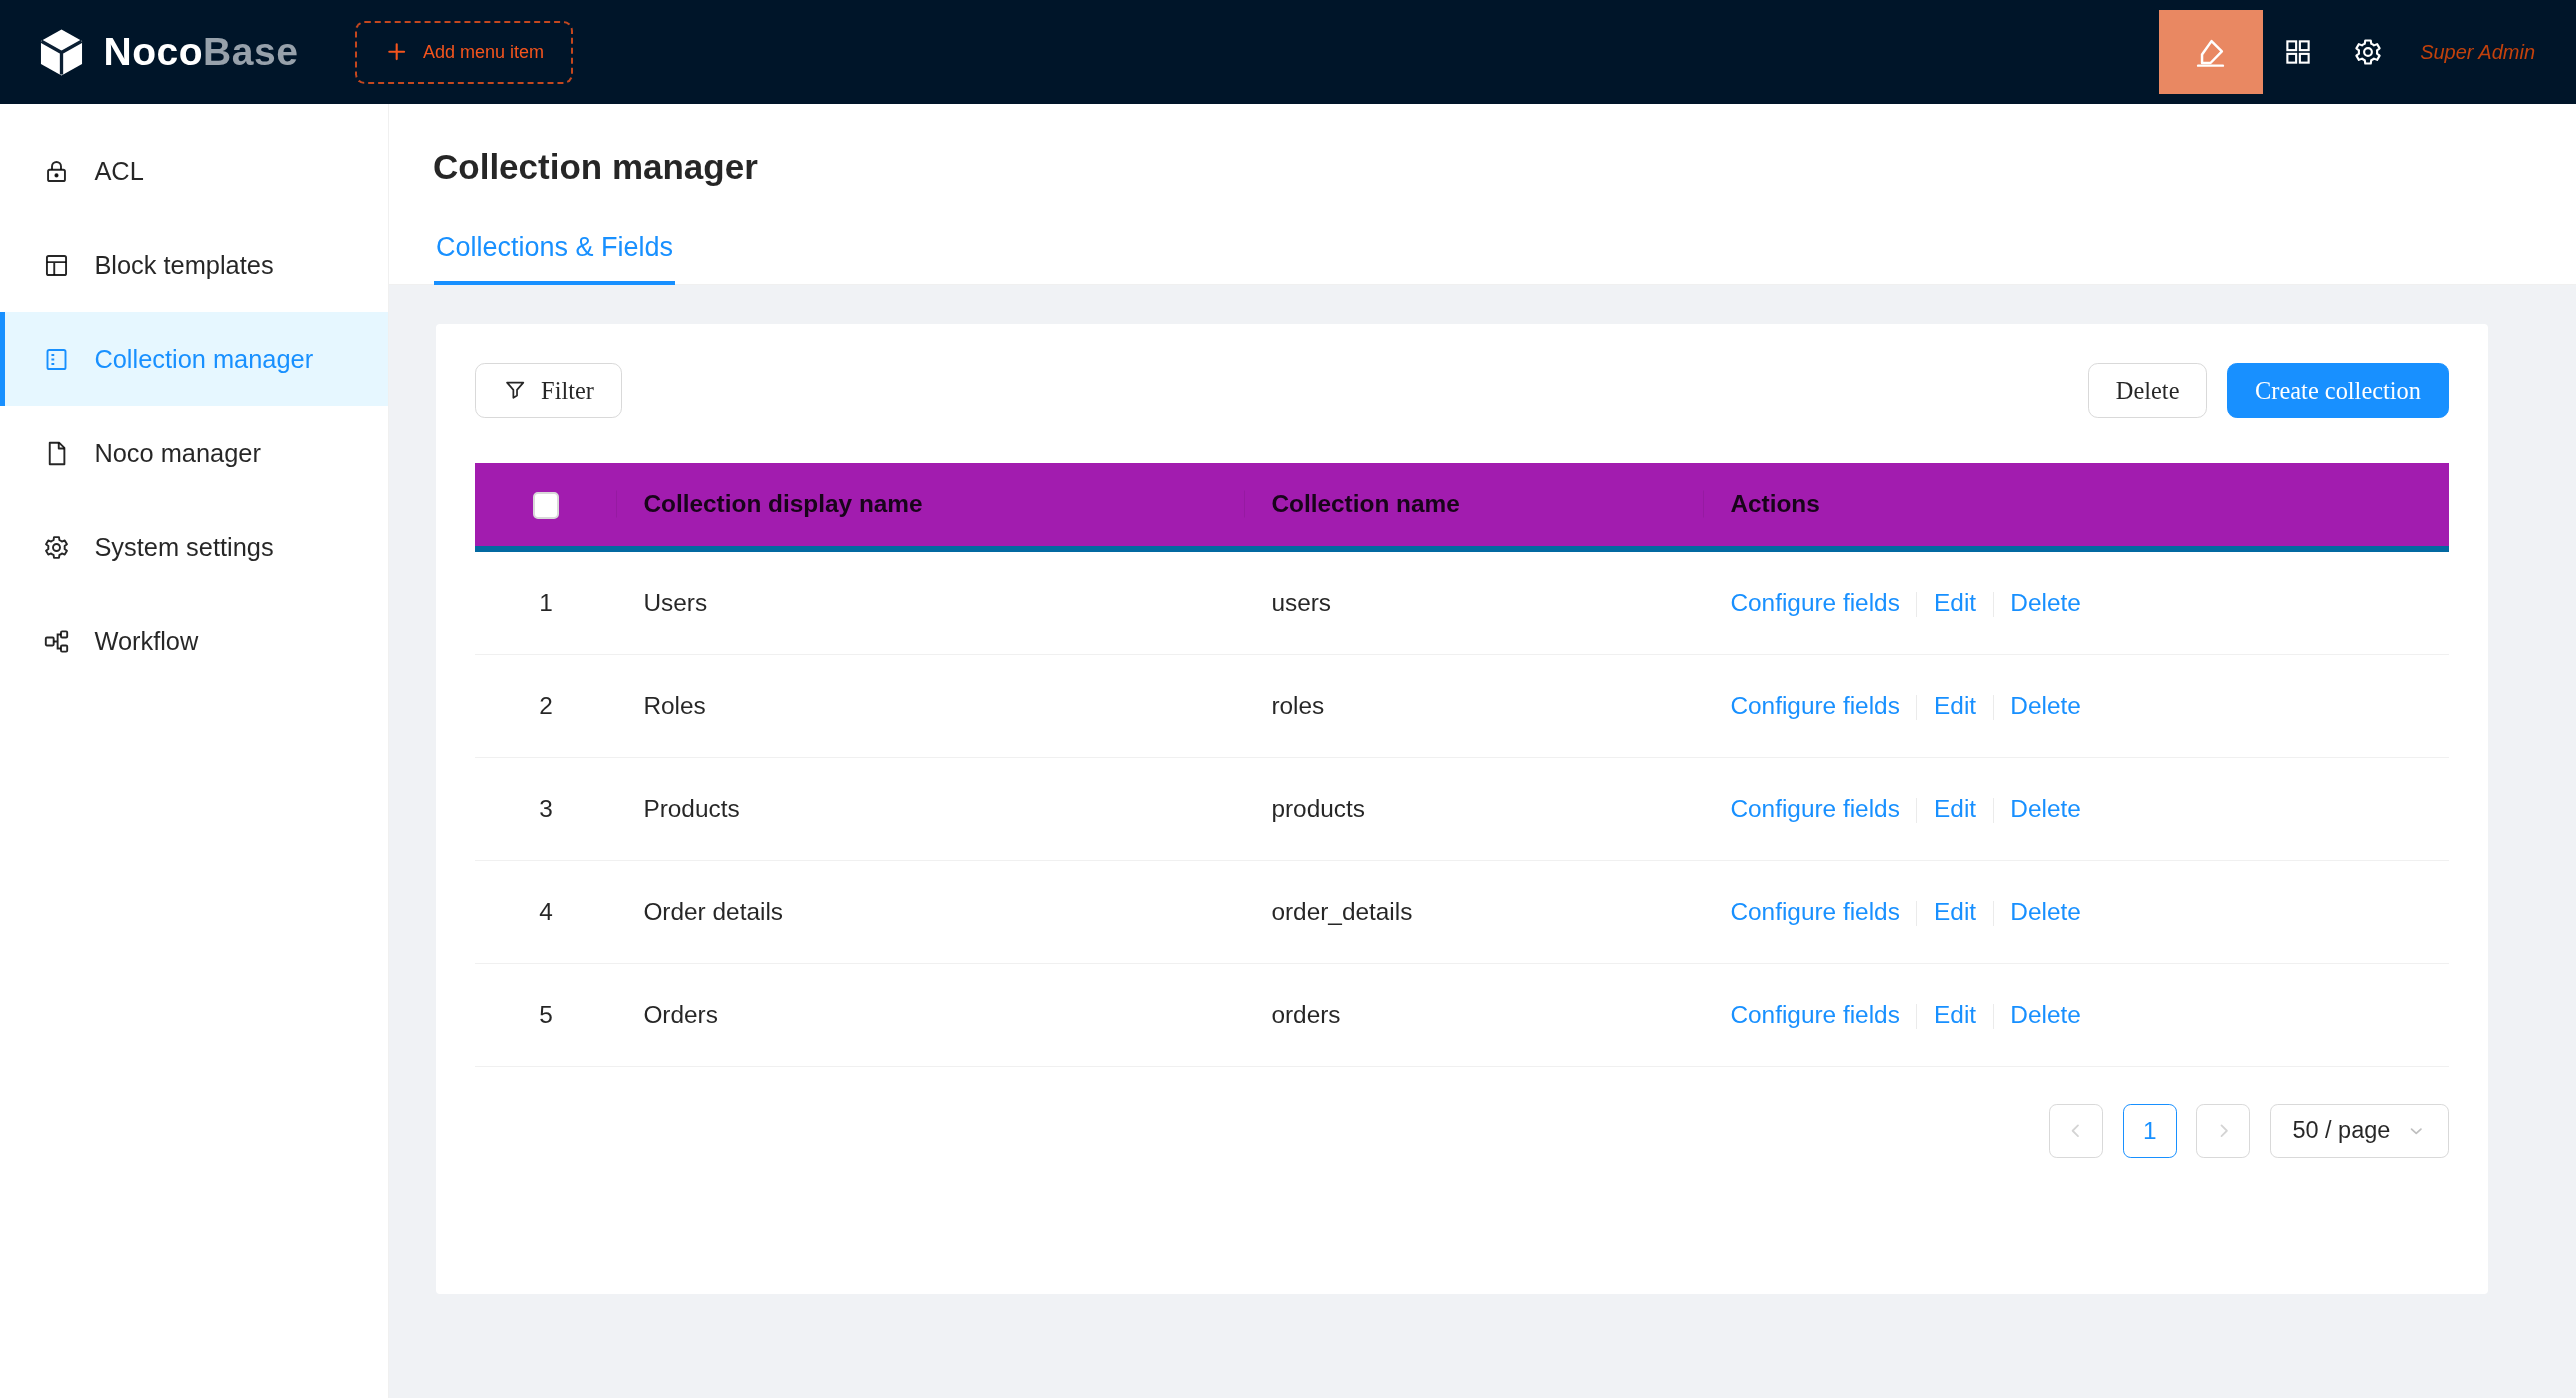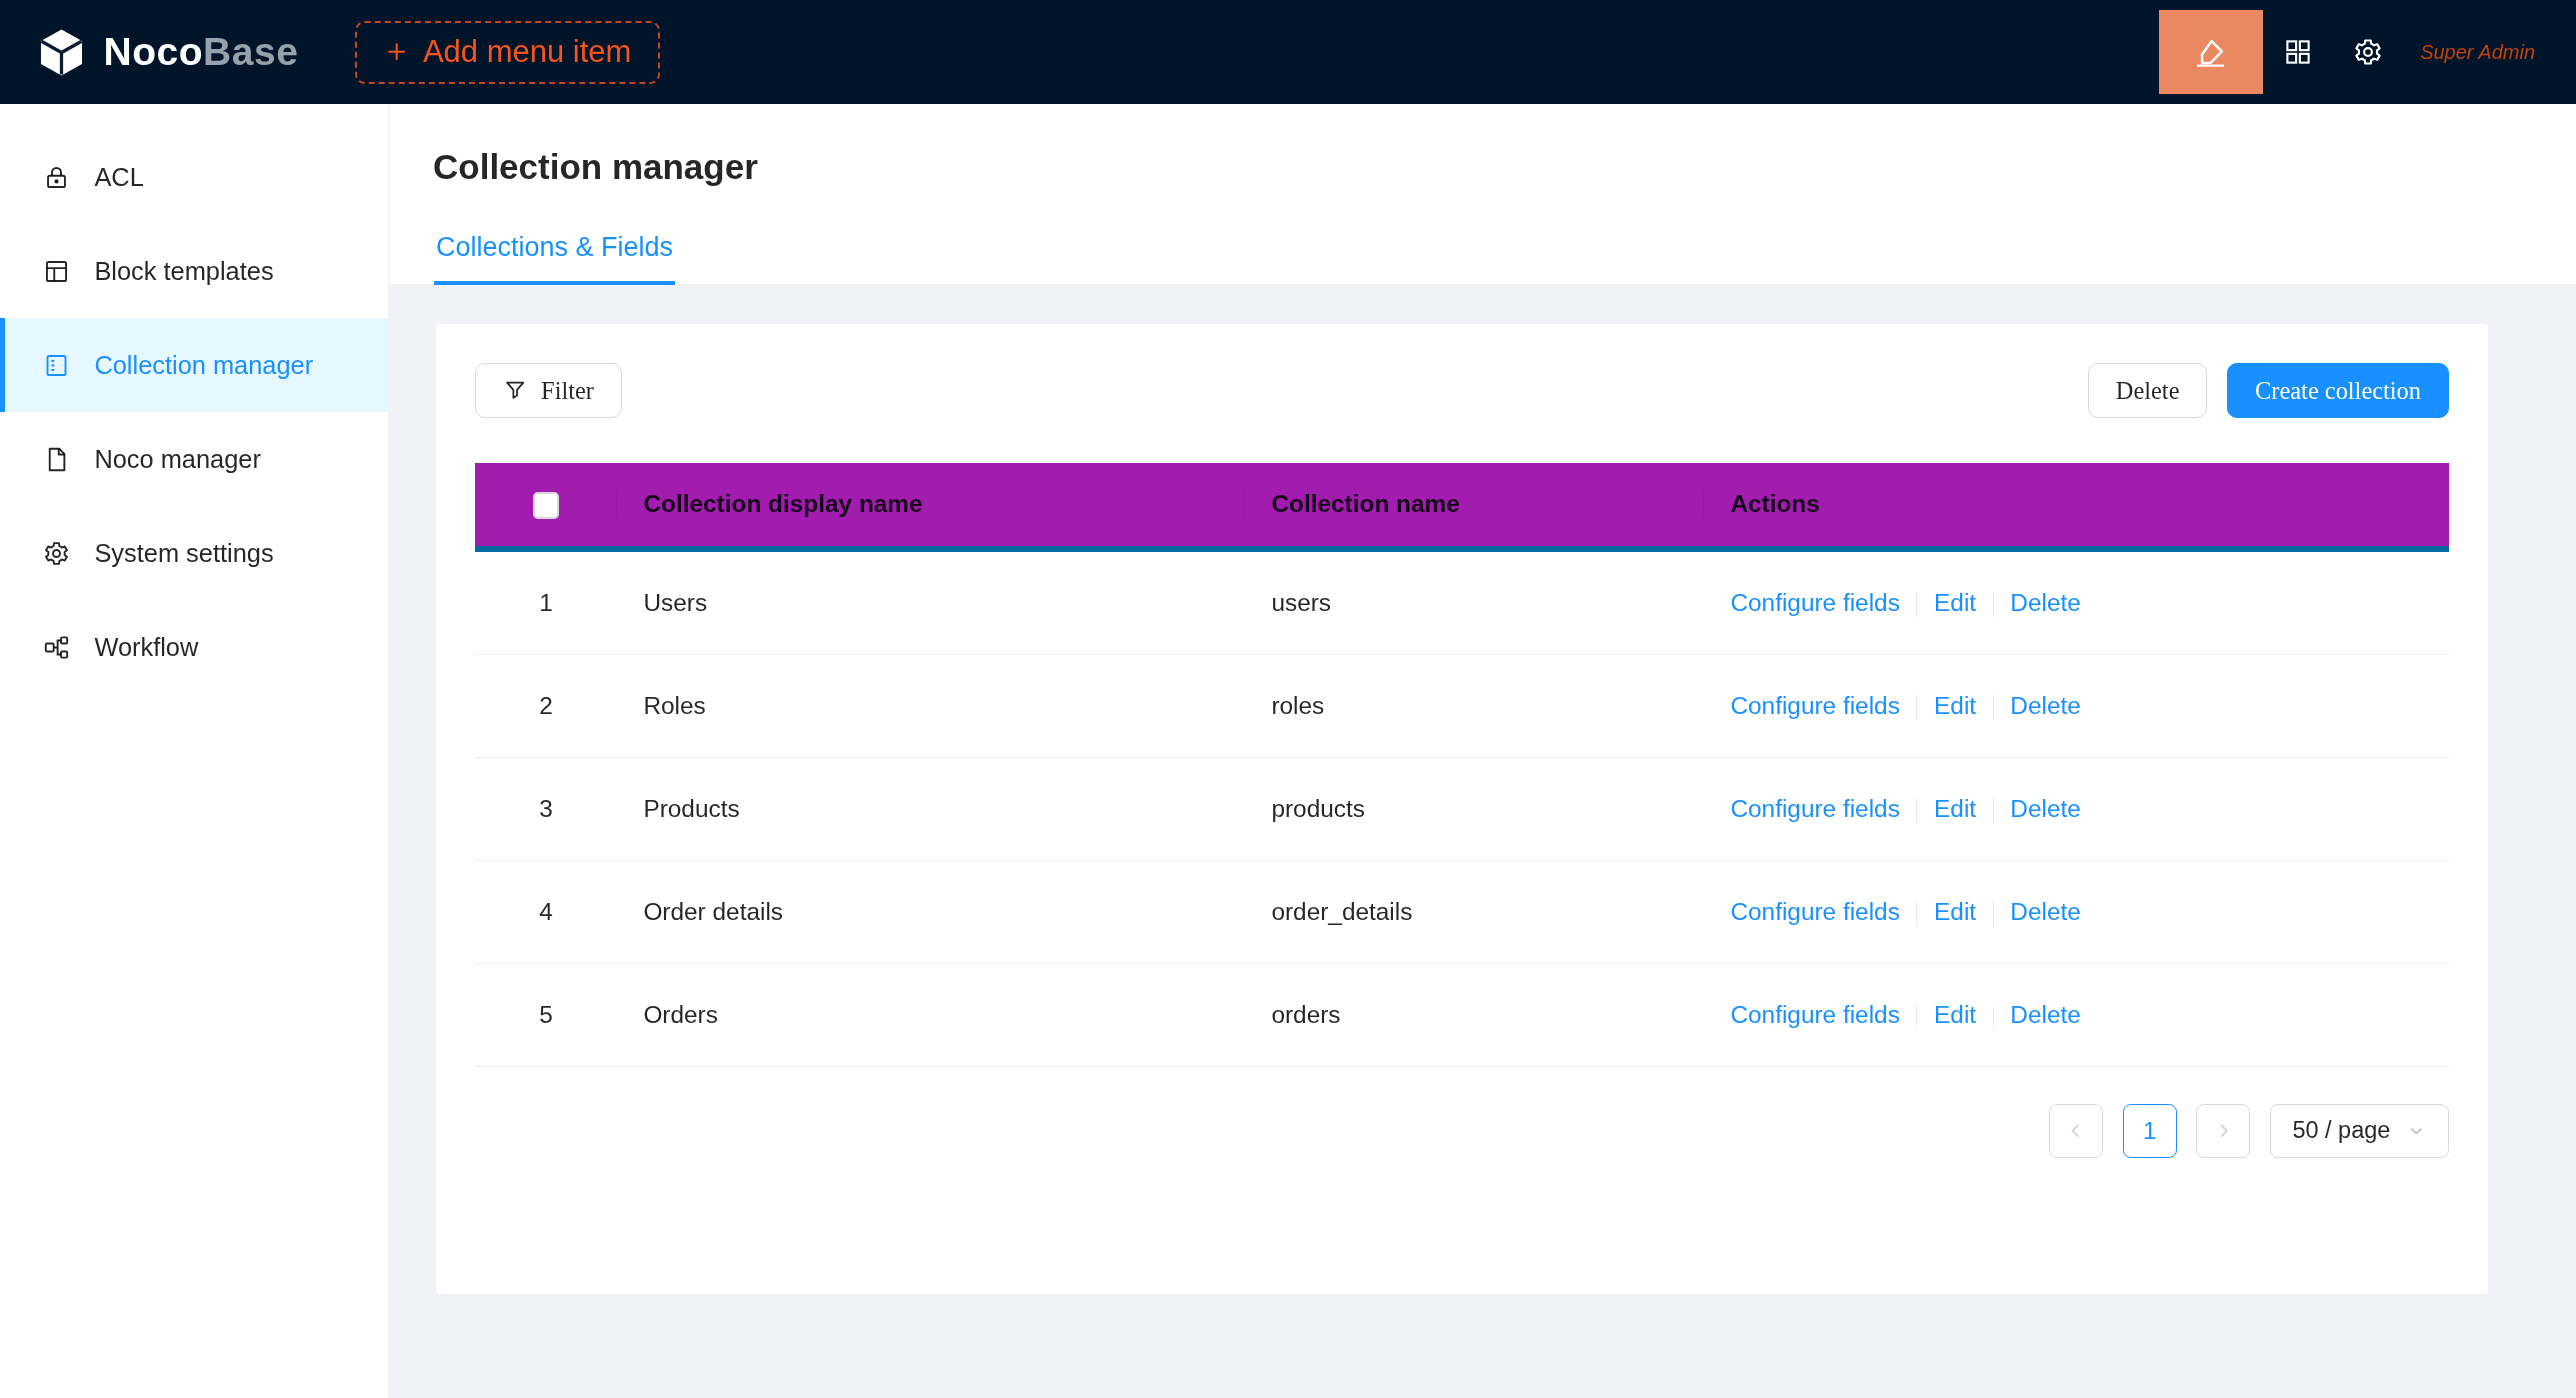--- a/index.html
+++ b/index.html
@@ -7,32 +7,32 @@
   body { font-family: "Liberation Sans", sans-serif; color: rgba(0,0,0,0.85); }
   .app { width: 2576px; height: 1399px; background: #f0f2f5; display: flex; flex-direction: column; overflow: hidden; }
 
   
   .topbar { height: 104px; background: #001529; display: flex; align-items: center; flex-shrink: 0; }
   .logo { display: flex; align-items: center; gap: 15.6px; padding: 0 35px; cursor: pointer; }
   .logo svg { width: 53px; height: 53px; }
   .logo-text { font-size: 39px; font-weight: bold; color: #fff; letter-spacing: 0.5px; white-space: nowrap; }
   .logo-text .base { color: #97a1ab; }
   .add-menu-btn { margin-left: 21.5px; height: 63px; padding: 0 27px; display: inline-flex; align-items: center; gap: 13.7px;
-    border: 2px dashed rgba(244,84,29,0.8); border-radius: 9.8px; color: #F4541D; font-size: 31px; background: transparent; cursor: pointer; font-family: inherit; }
+    border: 2px dashed rgba(244,84,29,0.8); border-radius: 9.8px; color: #F4541D; font-size: 18px; background: transparent; cursor: pointer; font-family: inherit; }
   .add-menu-btn svg { width: 25.4px; height: 25.4px; }
   .topbar-spacer { flex: 1; }
   .designer-btn { width: 104px; height: 84px; background: #E98862; display: flex; align-items: center; justify-content: center; color: #fff; cursor: pointer; }
   .designer-btn svg { width: 35px; height: 35px; }
   .icon-btn { width: 70px; height: 84px; display: flex; align-items: center; justify-content: center; color: #fff; cursor: pointer; }
   .icon-btn svg { width: 30px; height: 30px; }
   .user-name { color: #c2410c; font-size: 20px; margin: 0 41px 0 17.6px; cursor: pointer; white-space: nowrap; font-style: italic; }
 
   
   .body { flex: 1; display: flex; min-height: 0; }
-  .sidebar { width: 389px; background: #fff; border-right: 1px solid #f0f0f0; padding-top: 26px; flex-shrink: 0; }
+  .sidebar { width: 389px; background: #fff; border-right: 1px solid #f0f0f0; padding-top: 20px; flex-shrink: 0; }
   .side-item { height: 94px; display: flex; align-items: center; gap: 24.4px; padding-left: 43px; font-size: 25.4px; cursor: pointer; position: relative; color: rgba(0,0,0,0.85); }
   .side-item svg { width: 27px; height: 27px; flex-shrink: 0; }
   .side-item.selected { background: #e6f7ff; color: #1890ff; }
   .side-item.selected::before { content: ""; position: absolute; left: 0; top: 0; bottom: 0; width: 4.9px; background: #1890ff; }
 
   .main { flex: 1; display: flex; flex-direction: column; min-width: 0; }
   .page-header { background: #fff; padding-top: 43px; }
   .page-title { font-size: 35px; font-weight: 700; margin: 0 0 29px; padding: 0 44px; }
   .tabs { display: flex; gap: 36px; border-bottom: 1px solid #f0f0f0; padding: 0 45px; }
   .tab { padding: 15.6px 2px 21.5px; font-size: 27px; cursor: pointer; position: relative; color: rgba(0,0,0,0.85); font-weight: 500; }

